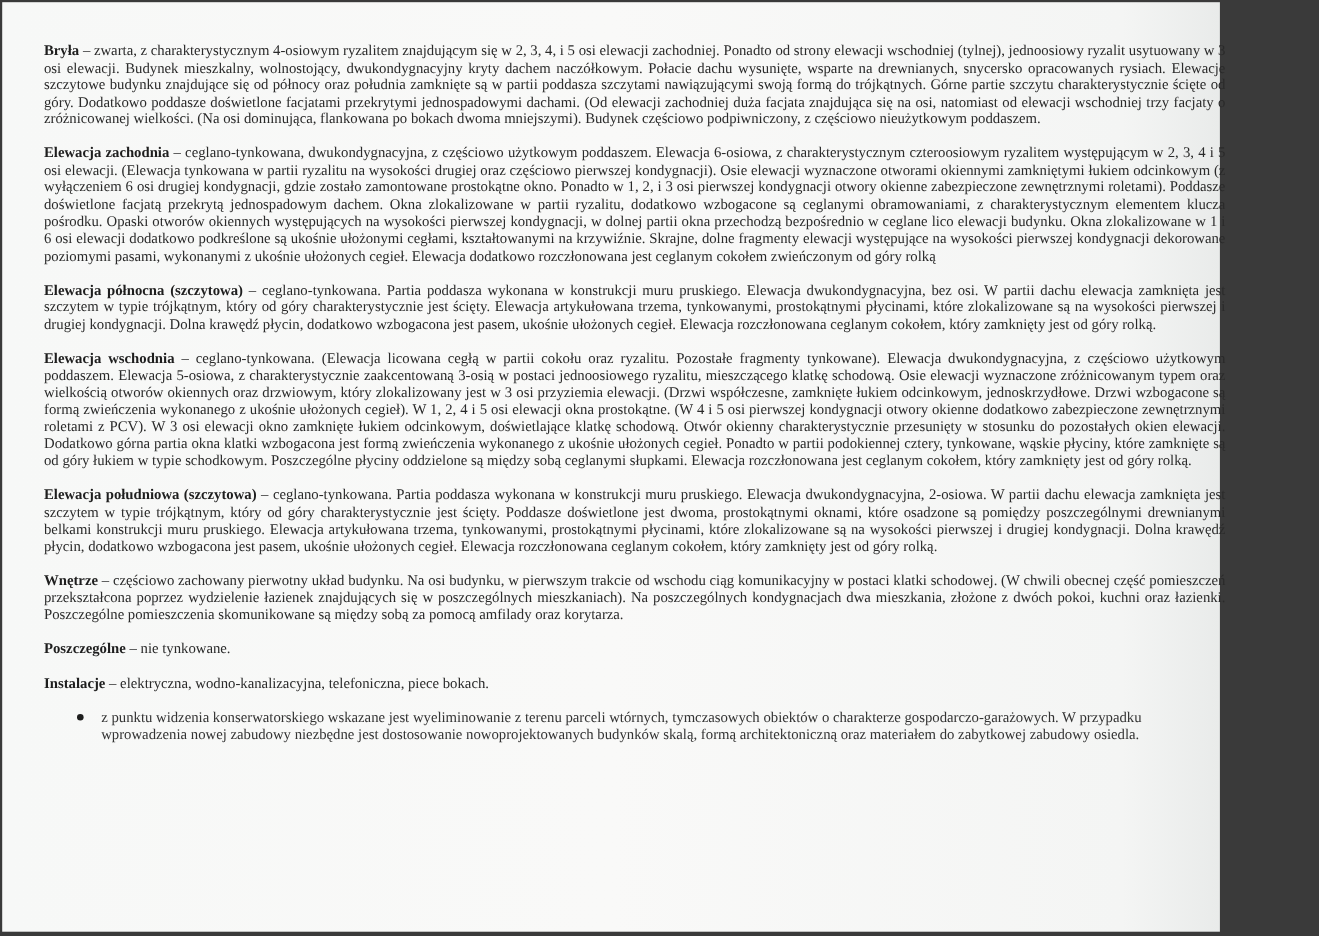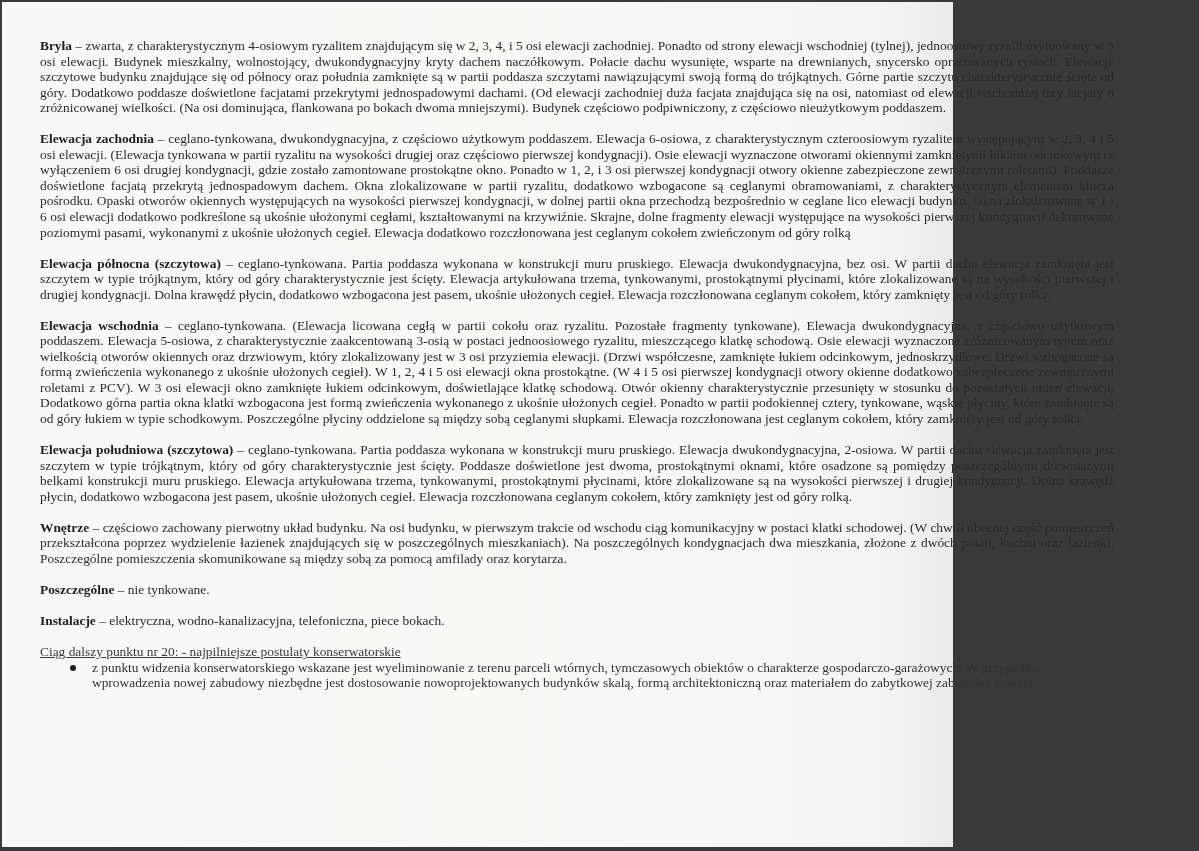--- a/index.html
+++ b/index.html
@@ -10,21 +10,21 @@
     width: 1199px;
     height: 851px;
     background: #3a3a3a;
     overflow: hidden;
     position: relative;
   }
   .page {
     position: absolute;
     left: 2px;
     top: 2px;
-    width: 951px;
+    width: 1107px;
     height: 845px;
     background: linear-gradient(90deg, #f7f8f7 0%, #f9f9f8 50%, #f4f5f4 92%, #e9ebea 100%);
     box-sizing: border-box;
   }
   .content {
     position: absolute;
     left: 38px;
     top: 36px;
     width: 1074px;
     font-family: "Liberation Serif", "DejaVu Serif", serif;
@@ -98,21 +98,20 @@
     </p>
 
     <p class="para">
       <span class="lead">Poszczególne</span><span> – nie tynkowane.</span>
     </p>
 
     <p class="para">
       <span class="lead">Instalacje</span><span> – elektryczna, wodno-kanalizacyjna, telefoniczna,  piece bokach.</span>
     </p>
 
-    <p class="section-heading">Ciąg dalszy punktu nr 20: - najpilniejsze postulaty konserwatorskie</p>
 
     <ul class="bullets">
       <li>
         <span class="bullet-dot"></span>
         <span>z punktu widzenia konserwatorskiego wskazane jest wyeliminowanie z terenu parceli wtórnych, tymczasowych obiektów o charakterze gospodarczo-garażowych. W przypadku wprowadzenia nowej zabudowy niezbędne jest dostosowanie nowoprojektowanych budynków skalą, formą architektoniczną oraz materiałem do zabytkowej zabudowy osiedla.</span>
       </li>
     </ul>
 
   </div>
 </div>

